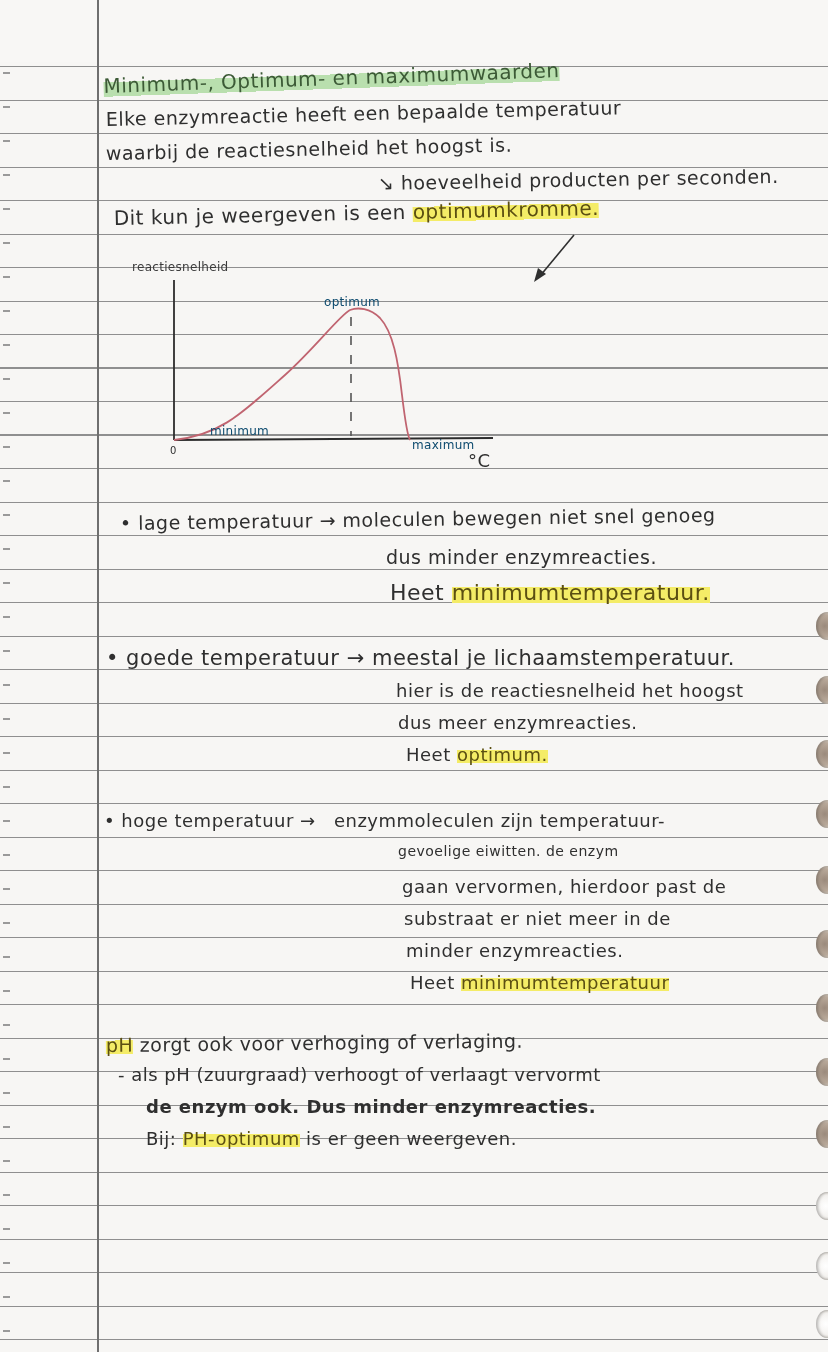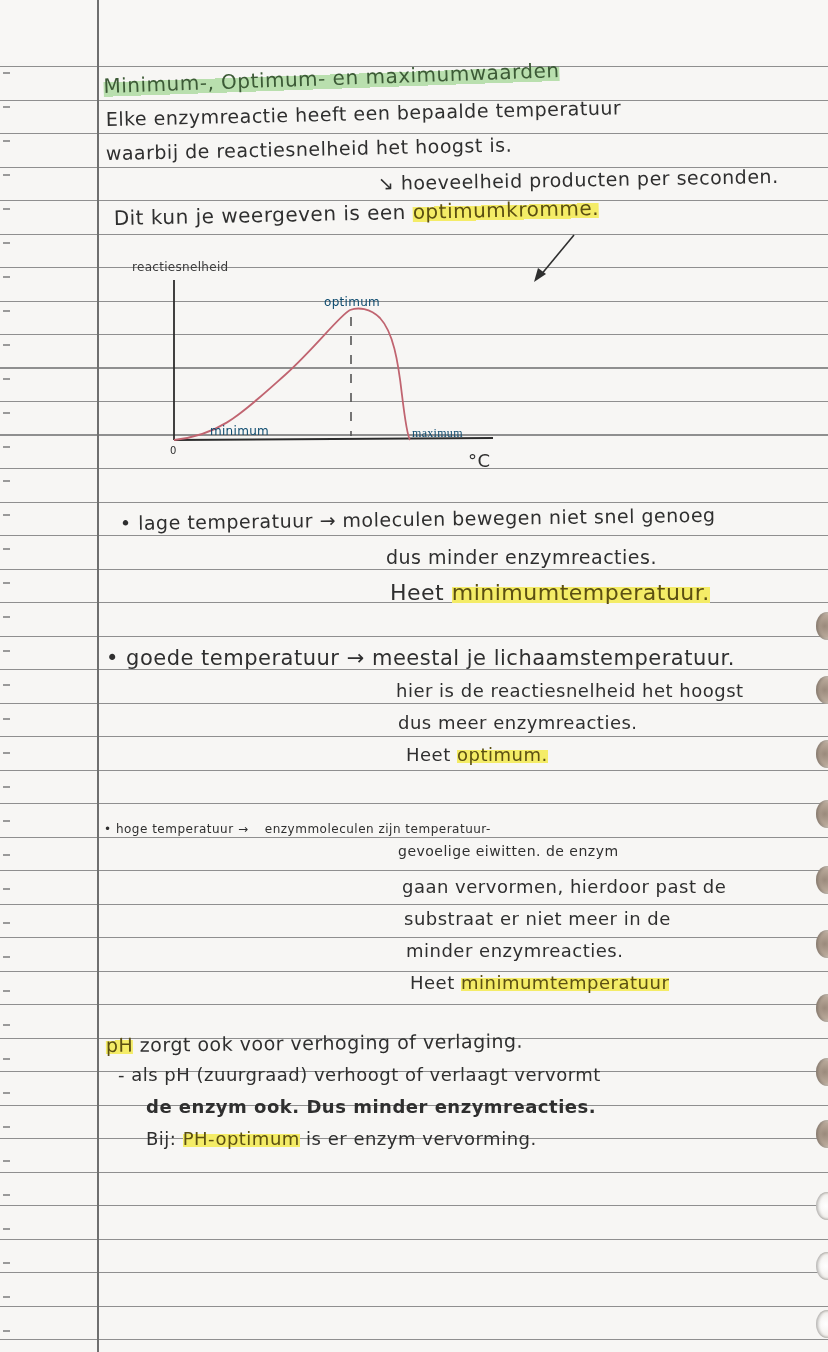--- a/index.html
+++ b/index.html
@@ -131,21 +131,21 @@
     <line x1="74" y1="30" x2="74" y2="190" stroke="#2c2c2c" stroke-width="1.8"></line>
     <line x1="74" y1="190" x2="393" y2="188" stroke="#2c2c2c" stroke-width="1.8"></line>
 
     <path d="M74,190 C120,185 140,165 185,125 C215,98 240,65 250,60 C258,57 270,58 280,68 C293,82 298,110 302,145 C305,170 307,185 310,190" fill="none" stroke="#c06470" stroke-width="1.8"></path>
 
     <line x1="251" y1="67" x2="251" y2="186" stroke="#555" stroke-width="1.6" stroke-dasharray="9,10"></line>
   </svg>
   <div class="line-text small" style="left:32px;top:10px;color:#3b3b3b;">reactiesnelheid</div>
   <div class="line-text small red" style="left:224px;top:45px;">optimum</div>
   <div class="line-text small red" style="left:110px;top:174px;">minimum</div>
-  <div class="line-text small red" style="left:312px;top:176px;font-family:Liberation Serif, serif;">maximum</div>
+  <div class="line-text small red" style="left:312px;top:188px;">maximum</div>
   <div class="line-text small" style="left:70px;top:195px;font-size:10px;">0</div>
   <div class="line-text" style="left:368px;top:200px;font-size:18px;">°C</div>
 </div>
 
 <div class="line-text" style="left:120px;top:512px;transform:rotate(-0.8deg);transform-origin:left bottom;">
   <span>• </span>
   <span>lage temperatuur</span>
   <span>→</span>
   <span>moleculen bewegen niet snel genoeg</span>
 </div>
@@ -161,21 +161,21 @@
   <span>→</span>
   <span>meestal je lichaamstemperatuur.</span>
 </div>
 <div class="line-text" style="left:396px;top:680px;font-size:18px;">hier is de reactiesnelheid het hoogst</div>
 <div class="line-text" style="left:398px;top:712px;font-size:18px;">dus meer enzymreacties.</div>
 <div class="line-text" style="left:406px;top:744px;font-size:18px;">
   <span>Heet</span>
   <span class="hl-yellow">optimum.</span>
 </div>
 
-<div class="line-text" style="left:104px;top:810px;font-size:12px;margin-top:12px;">
+<div class="line-text" style="left:104px;top:810px;font-size:18px;">
   <span>• </span>
   <span>hoge temperatuur</span>
   <span>→</span>
   <span style="margin-left:12px;">enzymmoleculen zijn temperatuur-</span>
 </div>
 <div class="line-text" style="left:398px;top:843px;font-size:14px;">gevoelige eiwitten. de enzym</div>
 <div class="line-text" style="left:402px;top:876px;font-size:18px;">gaan vervormen, hierdoor past de</div>
 <div class="line-text" style="left:404px;top:908px;font-size:18px;">substraat er niet meer in de</div>
 <div class="line-text" style="left:406px;top:940px;font-size:18px;">minder enzymreacties.</div>
 <div class="line-text" style="left:410px;top:972px;font-size:18px;">
@@ -185,14 +185,14 @@
 
 <div class="line-text" style="left:106px;top:1034px;font-size:19px;transform:rotate(-0.6deg);transform-origin:left bottom;">
   <span class="hl-yellow">pH</span>
   <span>zorgt ook voor verhoging of verlaging.</span>
 </div>
 <div class="line-text" style="left:118px;top:1064px;font-size:18px;">- als pH (zuurgraad) verhoogt of verlaagt vervormt</div>
 <div class="line-text" style="left:146px;top:1096px;font-size:18px;font-weight:bold;">de enzym ook. Dus minder enzymreacties.</div>
 <div class="line-text" style="left:146px;top:1128px;font-size:18px;">
   <span>Bij:</span>
   <span class="hl-yellow">PH-optimum</span>
-  <span>is er enzym vervorming.</span>
+  <span>is er geen weergeven.</span>
 </div>
 
 </body></html>

